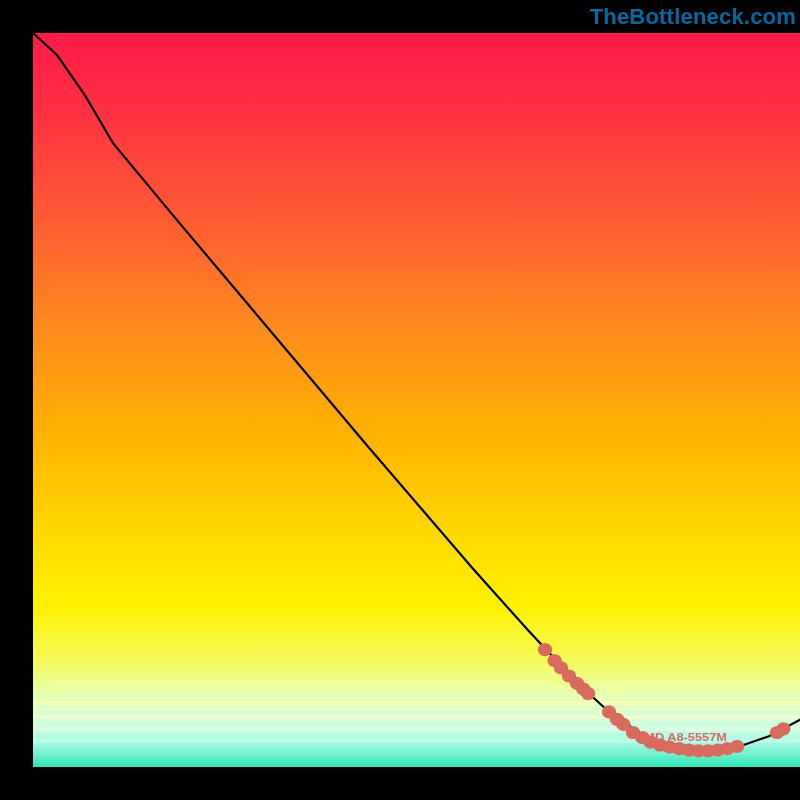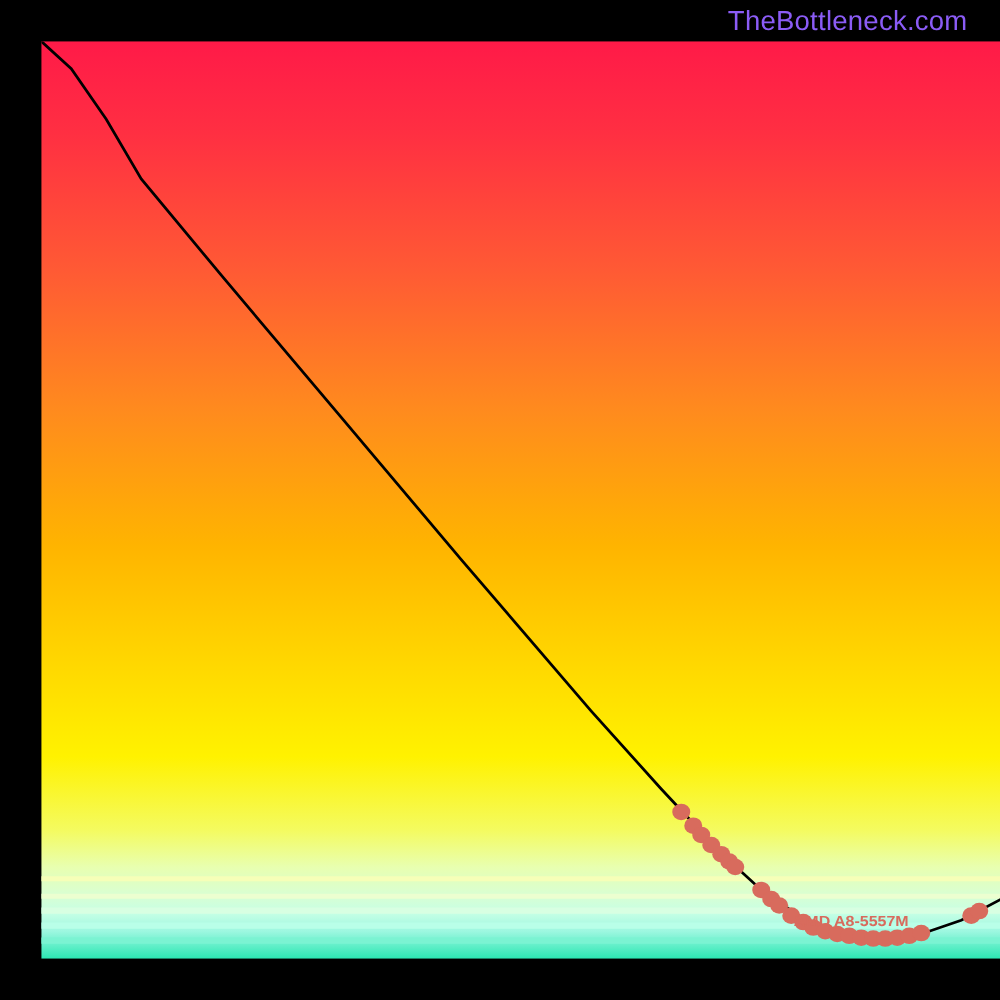--- a/index.html
+++ b/index.html
@@ -12,24 +12,24 @@
     font-family: Arial, Helvetica, sans-serif;
   }
   .stage {
     position: relative;
     width: 800px;
     height: 800px;
   }
   .watermark {
     position: absolute;
     top: 4px;
-    right: 26px;
-    color: #8b5cf6;
+    right: 4px;
+    color: #0369a1;
     font-size: 22px;
-    font-weight: 400;
+    font-weight: 700;
     letter-spacing: 0.2px;
     z-index: 5;
     user-select: none;
   }
   .plot-area {
     position: absolute;
     left: 33px;
     top: 33px;
     width: 800px;
     height: 734px;

